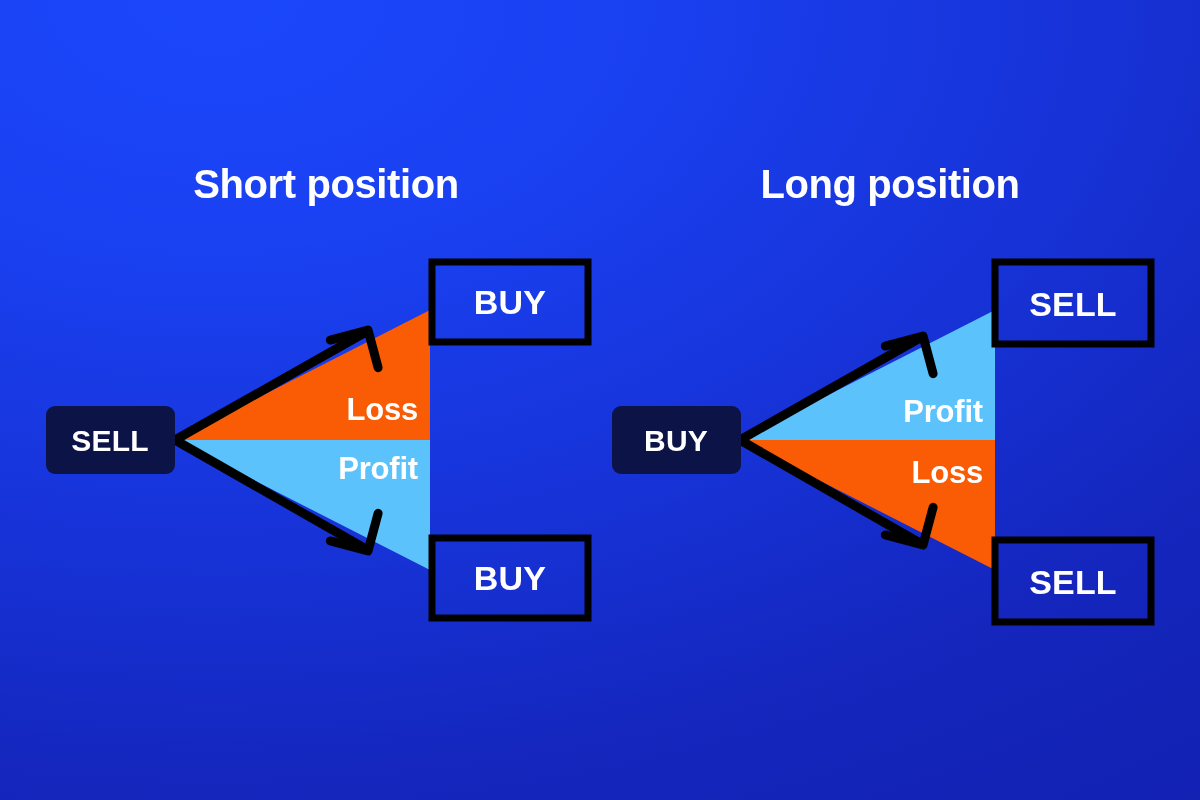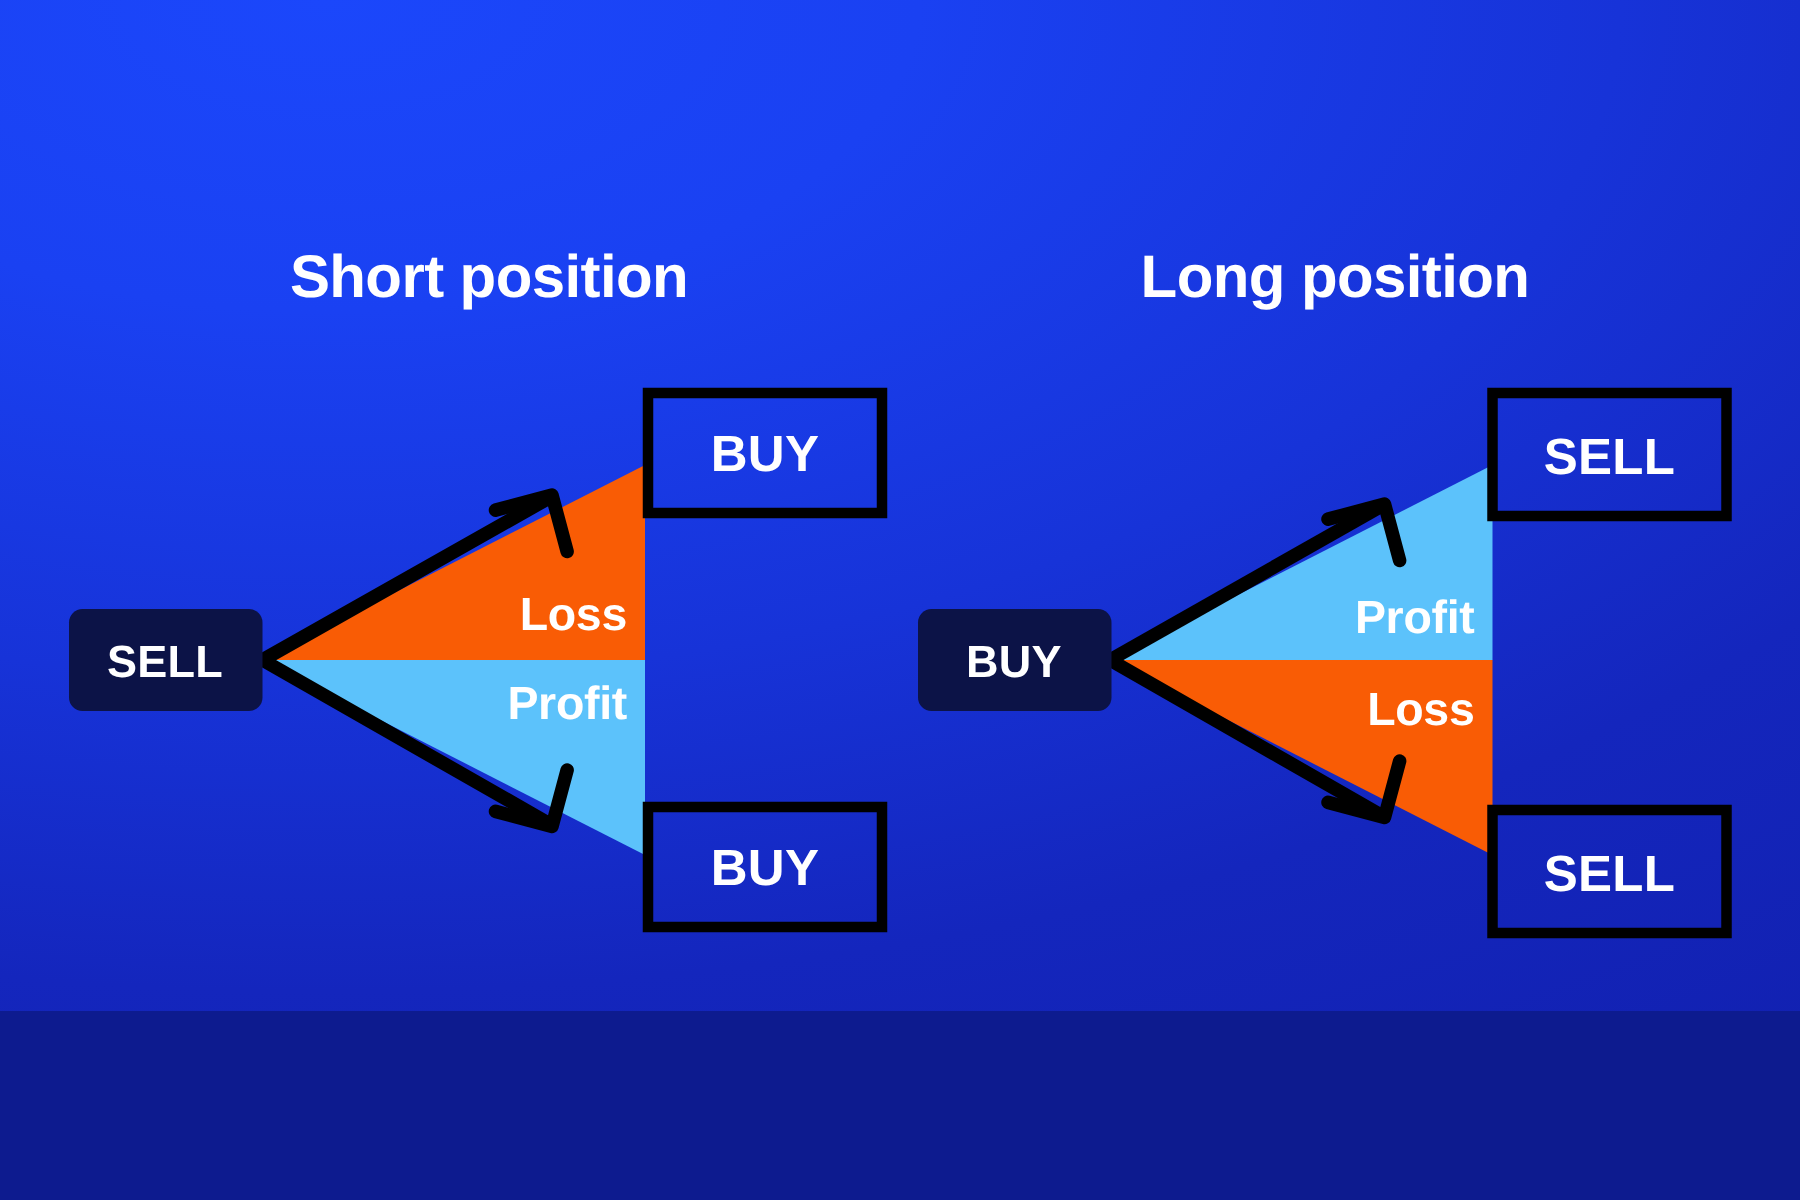--- a/index.html
+++ b/index.html
@@ -3,21 +3,21 @@
 <meta charset="utf-8">
 <style>
   html, body {
     margin: 0;
     padding: 0;
     background: #0d1b8f;
   }
   #stage {
     position: relative;
     width: 1200px;
-    height: 674px;
+    height: 800px;
     overflow: hidden;
     font-family: "Liberation Sans", "DejaVu Sans", sans-serif;
     background: radial-gradient(ellipse 150% 140% at 18% 0%, #1b47fb 0%, #1a41f2 22%, #1733d8 48%, #1426bd 70%, #111fad 100%);
   }
   #stage svg {
     position: absolute;
     inset: 0;
     display: block;
   }
   .title-text {

